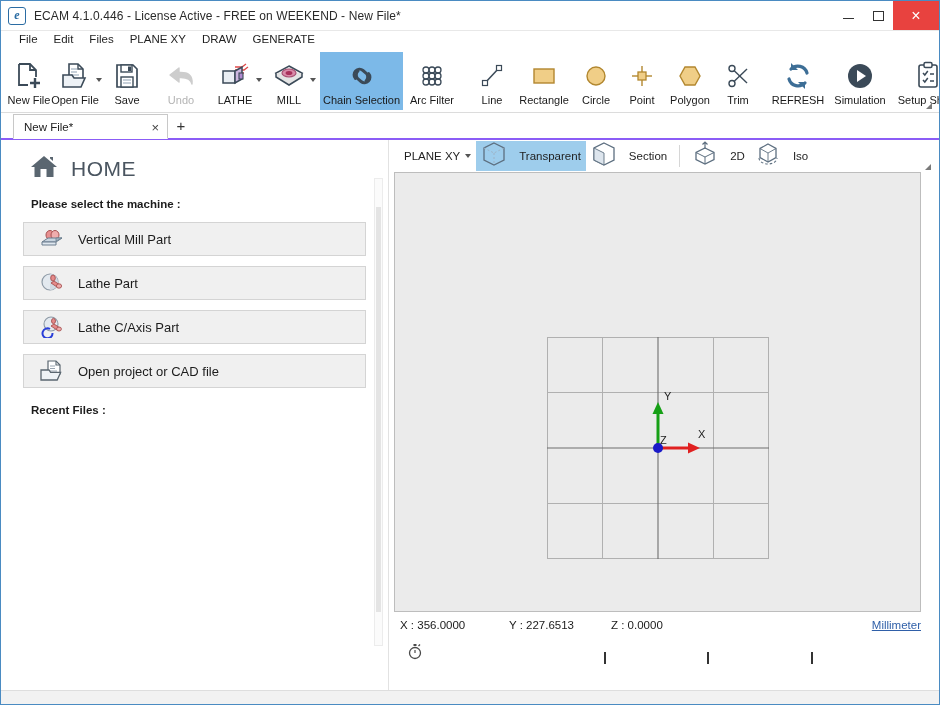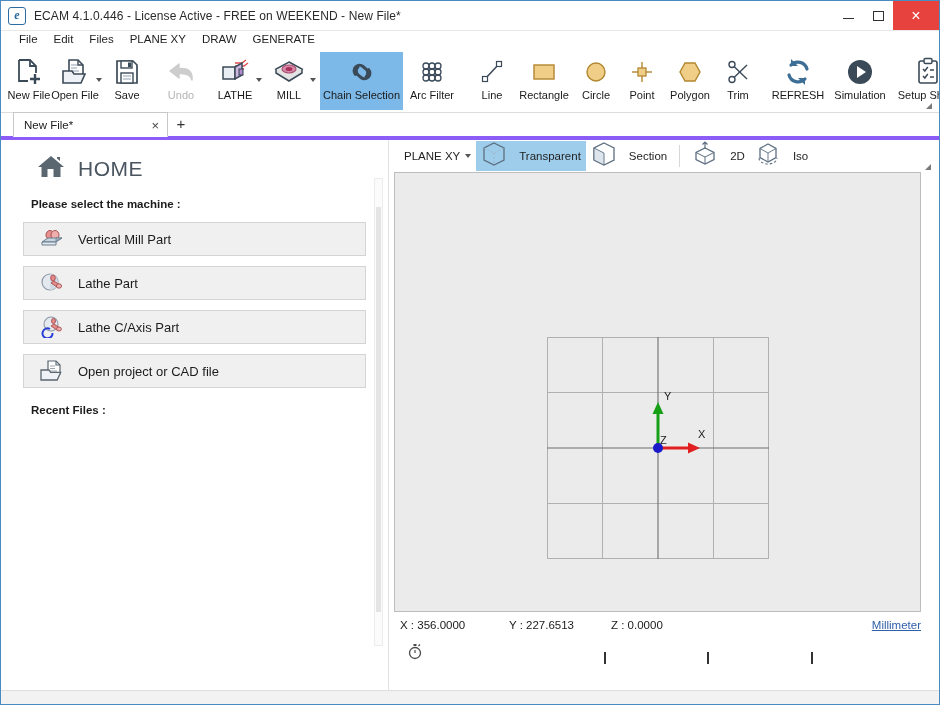--- a/index.html
+++ b/index.html
@@ -86,21 +86,21 @@
     border-bottom: 1px solid #dcdcdc;
     padding-left: 5px;
   }
   .tool {
     position: relative;
     height: 58px;
     min-width: 46px;
     display: flex;
     flex-direction: column;
     align-items: center;
-    justify-content: flex-start;
+    justify-content: center;
     padding: 4px 3px 0 3px;
   }
   .tool.active { background: #7cb9e8; }
   .tool-ico {
     height: 31px;
     display: flex; align-items: center; justify-content: center;
   }
   .tool-label {
     font-size: 11px;
     color: #1a1a1a;
@@ -130,21 +130,21 @@
     border-bottom: 6px solid #7a7a7a;
   }
 
   
   .tabbar {
     height: 27px;
     background: #ffffff;
     display: flex;
     align-items: flex-end;
     padding-left: 12px;
-    border-bottom: 4px solid #8b5cf6;
+    border-bottom: 2px solid #8b5cf6;
   }
   .doc-tab {
     position: relative;
     height: 25px;
     min-width: 155px;
     background: #ffffff;
     border: 1px solid #c8c8c8;
     border-bottom: 1px solid #ffffff;
     display: flex; align-items: center;
     padding: 0 10px;
@@ -173,21 +173,21 @@
   
   .home-panel {
     position: relative;
     width: 388px;
     background: #ffffff;
     padding: 14px 0 0 0;
     border-right: 1px solid #e2e2e2;
   }
   .home-header {
     display: flex; align-items: center;
-    padding-left: 35px;
+    padding-left: 28px;
     margin-bottom: 14px;
   }
   .home-title {
     font-size: 21px;
     color: #4a5560;
     letter-spacing: 0.5px;
     margin-left: 12px;
   }
   .home-prompt {
     font-size: 11.5px;

